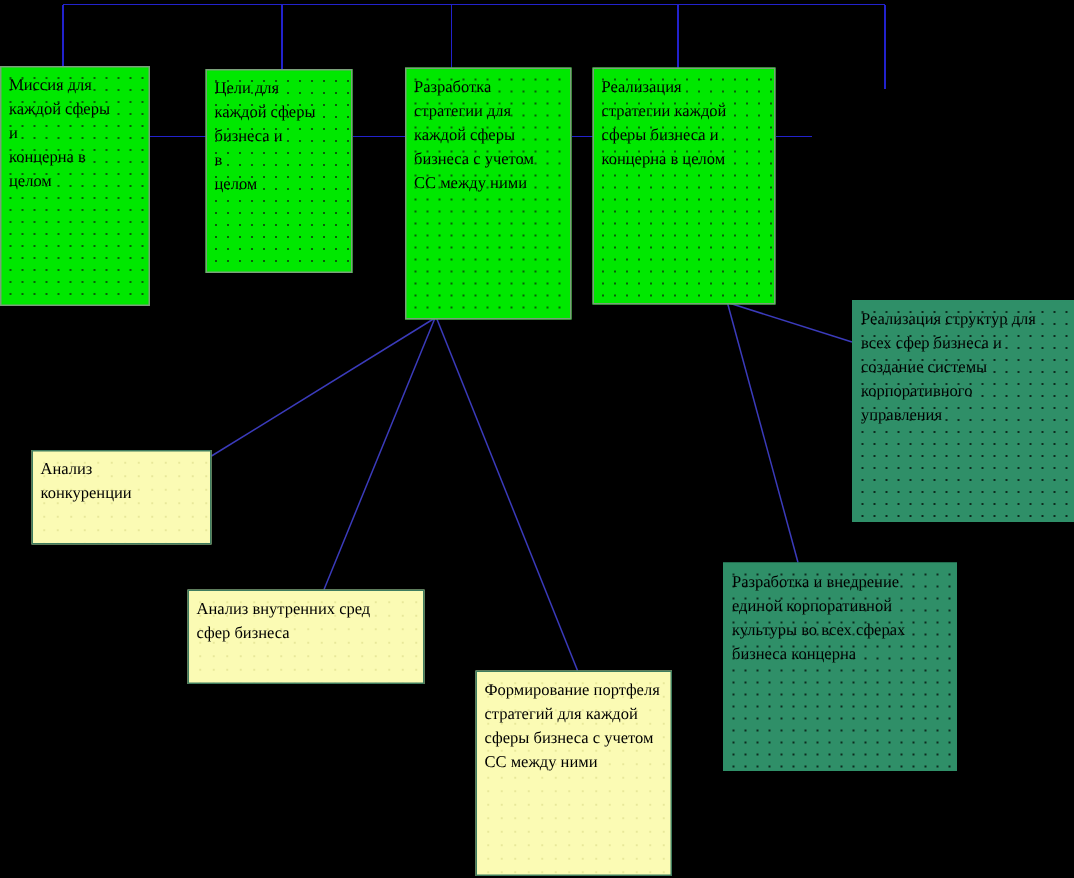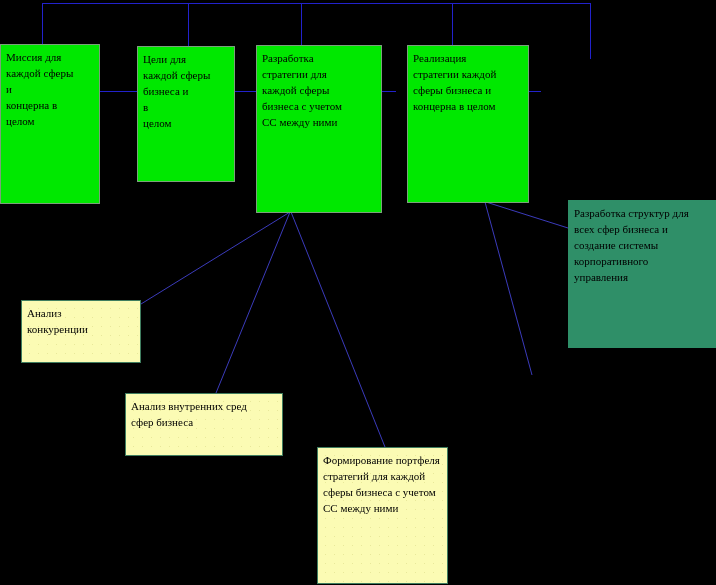--- a/index.html
+++ b/index.html
@@ -106,54 +106,60 @@
   </div>
 
   <div class="node node-green" style="left:137px; top:46px; width:98px; height:136px;">
     <span class="txt">Цели для
 каждой сферы
 бизнеса и
                 в
 целом</span>
   </div>
 
-  <div class="node node-green" style="left:256px; top:45px; width:126px; height:168px;">
+  <div class="node node-green" style="left:270px; top:45px; width:111px; height:168px;">
     <span class="txt">Разработка
 стратегии для
 каждой сферы
 бизнеса с учетом
 СС между ними</span>
   </div>
 
-  <div class="node node-green" style="left:395px; top:45px; width:122px; height:158px;margin-left:12px;">
+  <div class="node node-green" style="left:395px; top:45px; width:122px; height:158px;">
     <span class="txt">Реализация
 стратегии каждой
 сферы бизнеса и
 концерна в целом</span>
   </div>
 
 
   <div class="node node-darkgreen" style="left:568px; top:200px; width:148px; height:148px;">
-    <span class="txt">Разработка структур для
+    <span class="txt">Реализация структур для
 всех сфер бизнеса и
 создание системы
 корпоративного
 управления</span>
   </div>
 
   <div class="node node-yellow" style="left:125px; top:393px; width:158px; height:63px;">
     <span class="txt">Анализ внутренних сред
 сфер бизнеса</span>
   </div>
 
   <div class="node node-yellow" style="left:21px; top:300px; width:120px; height:63px;">
     <span class="txt">Анализ
 конкуренции</span>
   </div>
 
+  <div class="node node-darkgreen" style="left:482px; top:375px; width:156px; height:139px;">
+    <span class="txt">Разработка и внедрение
+единой корпоративной
+культуры во всех сферах
+бизнеса концерна</span>
+  </div>
 
   <div class="node node-yellow" style="left:317px; top:447px; width:131px; height:137px;">
     <span class="txt">Формирование портфеля
 стратегий для каждой
 сферы  бизнеса с учетом
 СС между ними</span>
   </div>
 
 </div>
 

